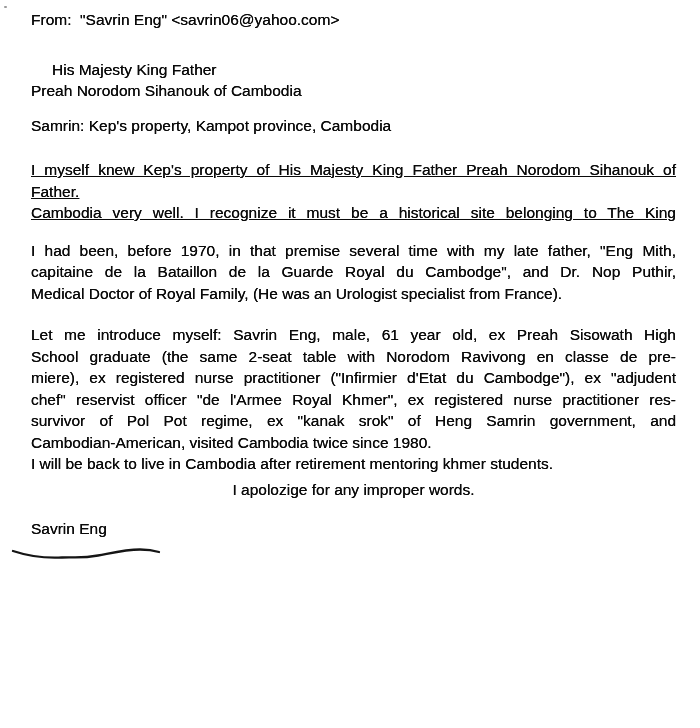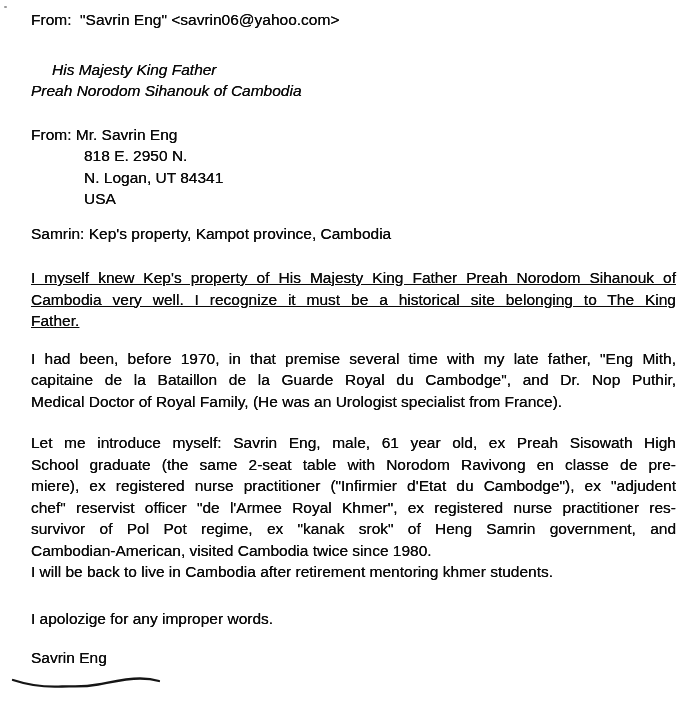--- a/index.html
+++ b/index.html
@@ -40,27 +40,27 @@
     white-space: nowrap;
   }
   
   .para .line.j {
     white-space: normal;
     text-align: justify;
     text-align-last: justify;
   }
   .indent-honorific { padding-left: 21px; }
   .indent-address  { padding-left: 53px; }
-  .addressee   { margin-top: 28px; font-style: italic; }
+  .addressee   { margin-top: 28px; }
   .sender      { margin-top: 22px; }
   .subject2    { margin-top: 13px; }
   .para-1      { margin-top: 23px; text-decoration: underline; }
   .para-2      { margin-top: 16px; }
   .para-3      { margin-top: 20px; }
-  .apology     { margin-top: 25px; }
+  .apology     { margin-top: 4px; text-align: center; }
   .sig-name    { margin-top: 18px; }
   .sig-squiggle {
     display: block;
     margin-top: 4px;
     margin-left: -21px;
   }
   .sig-squiggle path {
     fill: none;
     stroke: #151515;
     stroke-width: 2.3;
@@ -76,35 +76,29 @@
 
   <div class="email-header">
     <div class="line">From:&nbsp; "Savrin Eng" &lt;savrin06@yahoo.com&gt;</div>
   </div>
 
   <div class="addressee">
     <div class="line indent-honorific">His Majesty King Father</div>
     <div class="line">Preah Norodom Sihanouk of Cambodia</div>
   </div>
 
-  <div class="sender">
-    <div class="line">From: Mr. Savrin Eng</div>
-    <div class="line indent-address">818 E. 2950 N.</div>
-    <div class="line indent-address">N. Logan, UT 84341</div>
-    <div class="line indent-address">USA</div>
-  </div>
 
   <div class="subject2">
     <div class="line">Samrin: Kep's property, Kampot province, Cambodia</div>
   </div>
 
   <div class="para para-1">
     <div class="line j">I myself knew Kep's property of His Majesty King Father Preah Norodom Sihanouk of</div>
+    <div class="line">Father.</div>
     <div class="line j">Cambodia very well. I recognize it must be a historical site belonging to The King</div>
-    <div class="line">Father.</div>
   </div>
 
   <div class="para para-2">
     <div class="line j">I had been, before 1970, in that premise several time with my late father, "Eng Mith,</div>
     <div class="line j">capitaine de la Bataillon de la Guarde Royal du Cambodge", and Dr. Nop Puthir,</div>
     <div class="line">Medical Doctor of Royal Family, (He was an Urologist specialist from France).</div>
   </div>
 
   <div class="para para-3">
     <div class="line j">Let me introduce myself: Savrin Eng, male, 61 year old, ex Preah Sisowath High</div>

